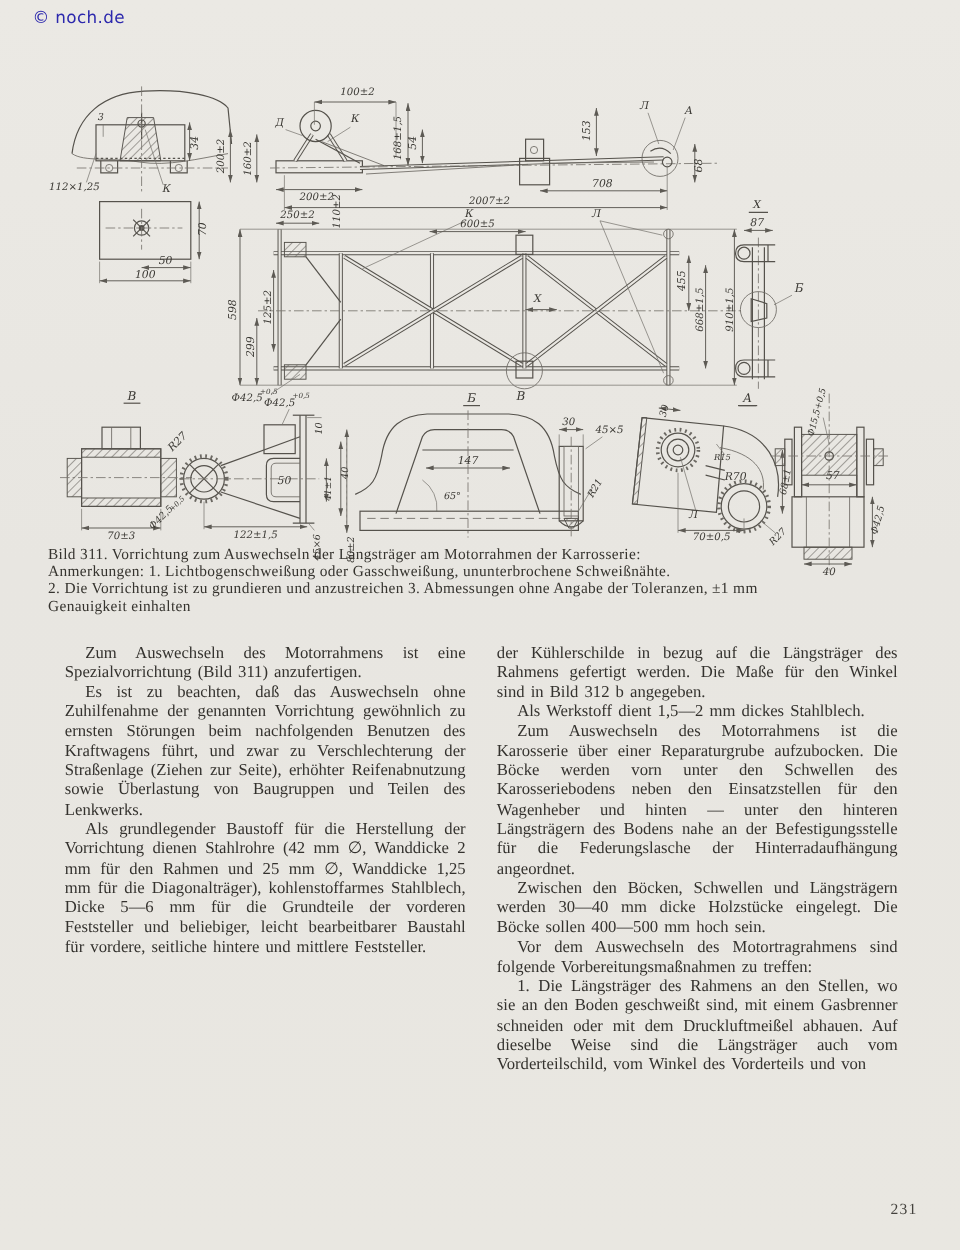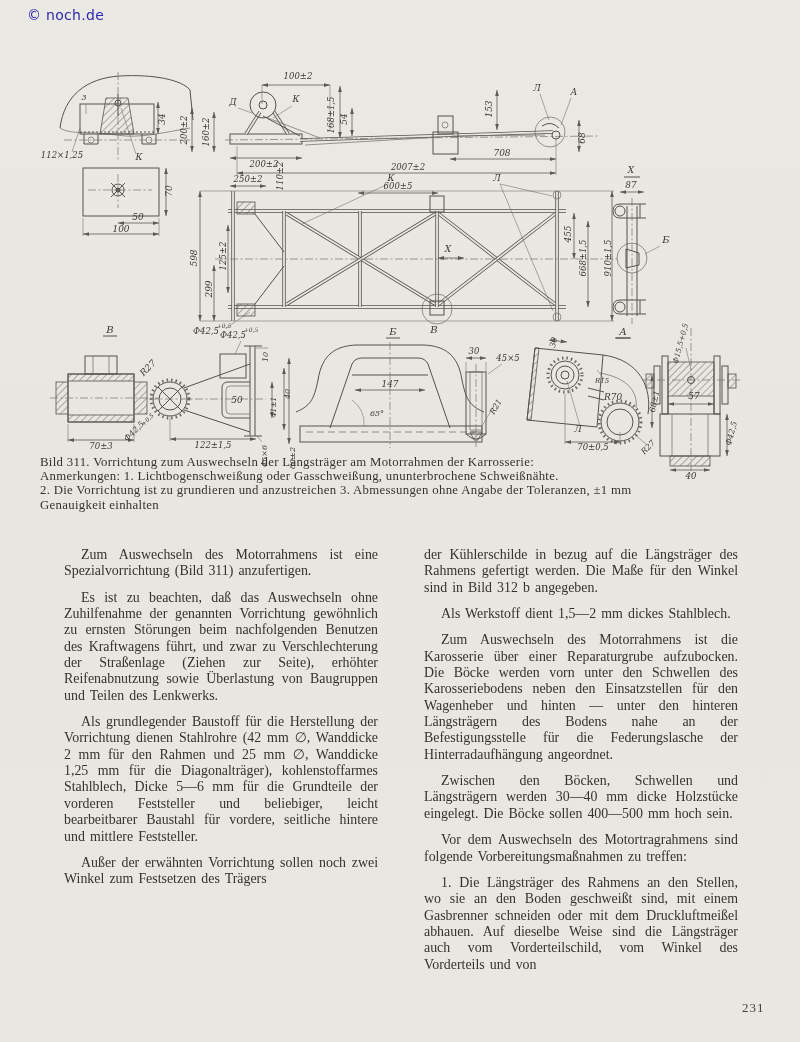--- a/index.html
+++ b/index.html
@@ -22,21 +22,21 @@
   svg .ext{stroke:#77746e;stroke-width:.6;fill:none;}
   svg .hatch{fill:url(#h);stroke:#55524c;stroke-width:.8;}
   svg .ring{stroke:#6b6862;stroke-width:3;fill:none;stroke-dasharray:1.5 3;}
   svg text{font-family:"DejaVu Serif", serif;font-style:italic;fill:#3b3934;text-anchor:middle;}
   .caption{
     position:absolute;top:455px;left:40px;width:720px;text-align:left;
     font-size:12.8px;line-height:14.2px;color:#35332e;letter-spacing:.3px;
   }
   .cols{position:absolute;top:537px;left:54px;width:694px;display:flex;gap:26px;}
   .col{width:334px;text-align:justify;font-size:13.9px;line-height:16.35px;word-spacing:1.6px;}
-  .col p{margin:10px;text-indent:17px;}
+  .col p{margin:0;text-indent:17px;}
   .col p.noindent{text-indent:0;}
   .pagenum{position:absolute;top:1000px;left:742px;font-size:13px;color:#44423d;letter-spacing:1px;}
 </style>
 </head>
 <body>
 
 <div class="watermark">© noch.de</div>
 
 <svg class="drawing" width="800" height="470" viewBox="0 0 800 470">
   <defs>
@@ -386,21 +386,20 @@
   <div>Anmerkungen: 1. Lichtbogenschweißung oder Gasschweißung, ununterbrochene Schweißnähte.</div>
   <div>2. Die Vorrichtung ist zu grundieren und anzustreichen 3. Abmessungen ohne Angabe der Toleranzen, ±1 mm</div>
   <div>Genauigkeit einhalten</div>
 </div>
 
 <div class="cols">
   <div class="col">
     <p>Zum Auswechseln des Motorrahmens ist eine Spezialvorrichtung (Bild 311) anzufertigen.</p>
     <p>Es ist zu beachten, daß das Auswechseln ohne Zuhilfenahme der genannten Vorrichtung gewöhnlich zu ernsten Störungen beim nachfolgenden Benutzen des Kraftwagens führt, und zwar zu Verschlechterung der Straßenlage (Ziehen zur Seite), erhöhter Reifenabnutzung sowie Überlastung von Baugruppen und Teilen des Lenkwerks.</p>
     <p>Als grundlegender Baustoff für die Herstellung der Vorrichtung dienen Stahlrohre (42 mm ∅, Wanddicke 2 mm für den Rahmen und 25 mm ∅, Wanddicke 1,25 mm für die Diagonalträger), kohlenstoffarmes Stahlblech, Dicke 5—6 mm für die Grundteile der vorderen Feststeller und beliebiger, leicht bearbeitbarer Baustahl für vordere, seitliche hintere und mittlere Feststeller.</p>
-    <p>Außer der erwähnten Vorrichtung sollen noch zwei Winkel zum Festsetzen des Trägers</p>
   </div>
   <div class="col">
     <p class="noindent">der Kühlerschilde in bezug auf die Längsträger des Rahmens gefertigt werden. Die Maße für den Winkel sind in Bild 312 b angegeben.</p>
     <p>Als Werkstoff dient 1,5—2 mm dickes Stahlblech.</p>
     <p>Zum Auswechseln des Motorrahmens ist die Karosserie über einer Reparaturgrube aufzubocken. Die Böcke werden vorn unter den Schwellen des Karosseriebodens neben den Einsatzstellen für den Wagenheber und hinten — unter den hinteren Längsträgern des Bodens nahe an der Befestigungsstelle für die Federungslasche der Hinterradaufhängung angeordnet.</p>
     <p>Zwischen den Böcken, Schwellen und Längsträgern werden 30—40 mm dicke Holzstücke eingelegt. Die Böcke sollen 400—500 mm hoch sein.</p>
     <p>Vor dem Auswechseln des Motortragrahmens sind folgende Vorbereitungsmaßnahmen zu treffen:</p>
     <p>1. Die Längsträger des Rahmens an den Stellen, wo sie an den Boden geschweißt sind, mit einem Gasbrenner schneiden oder mit dem Druckluftmeißel abhauen. Auf dieselbe Weise sind die Längsträger auch vom Vorderteilschild, vom Winkel des Vorderteils und von</p>
   </div>
 </div>

